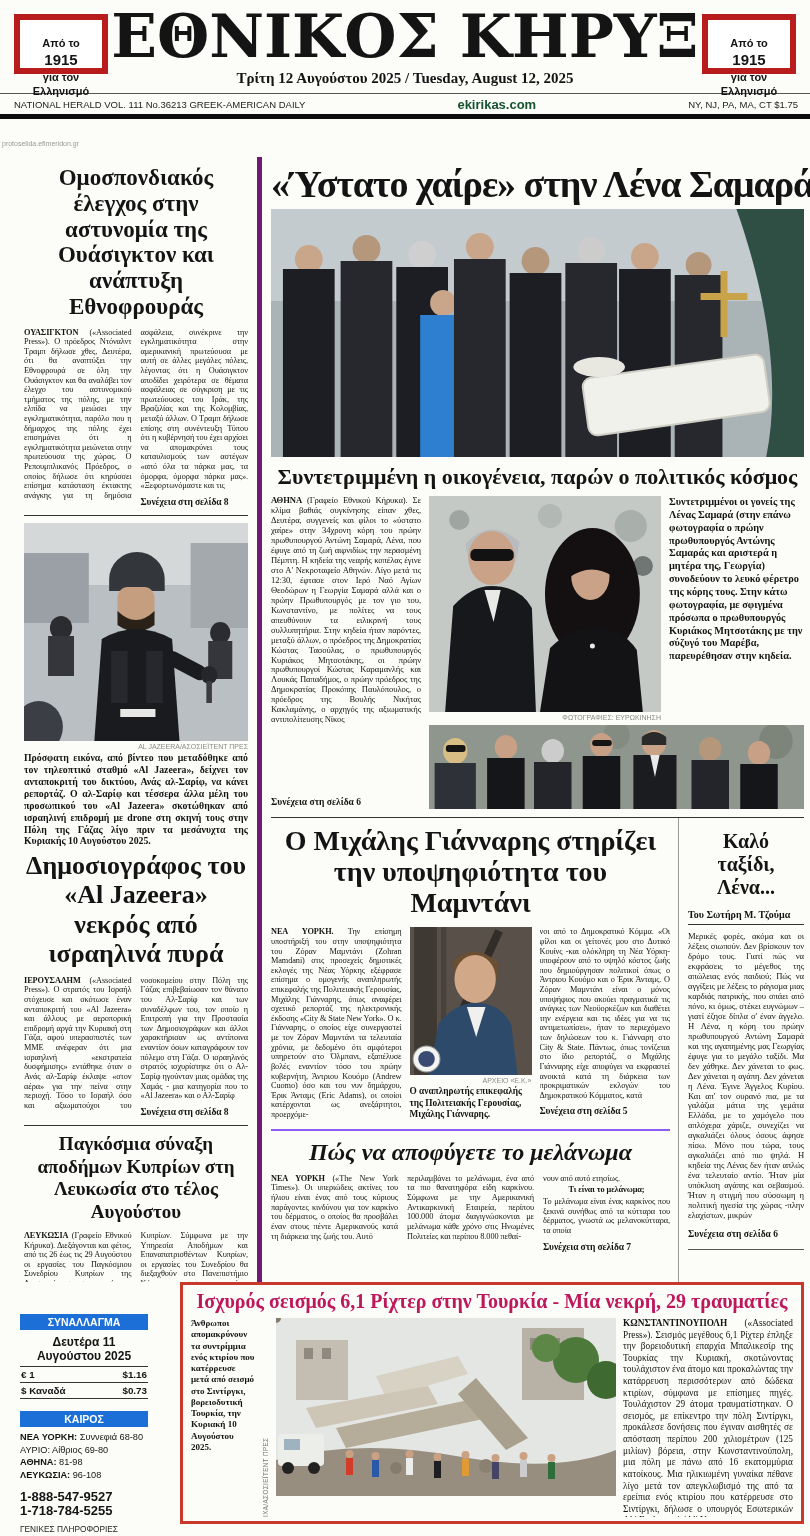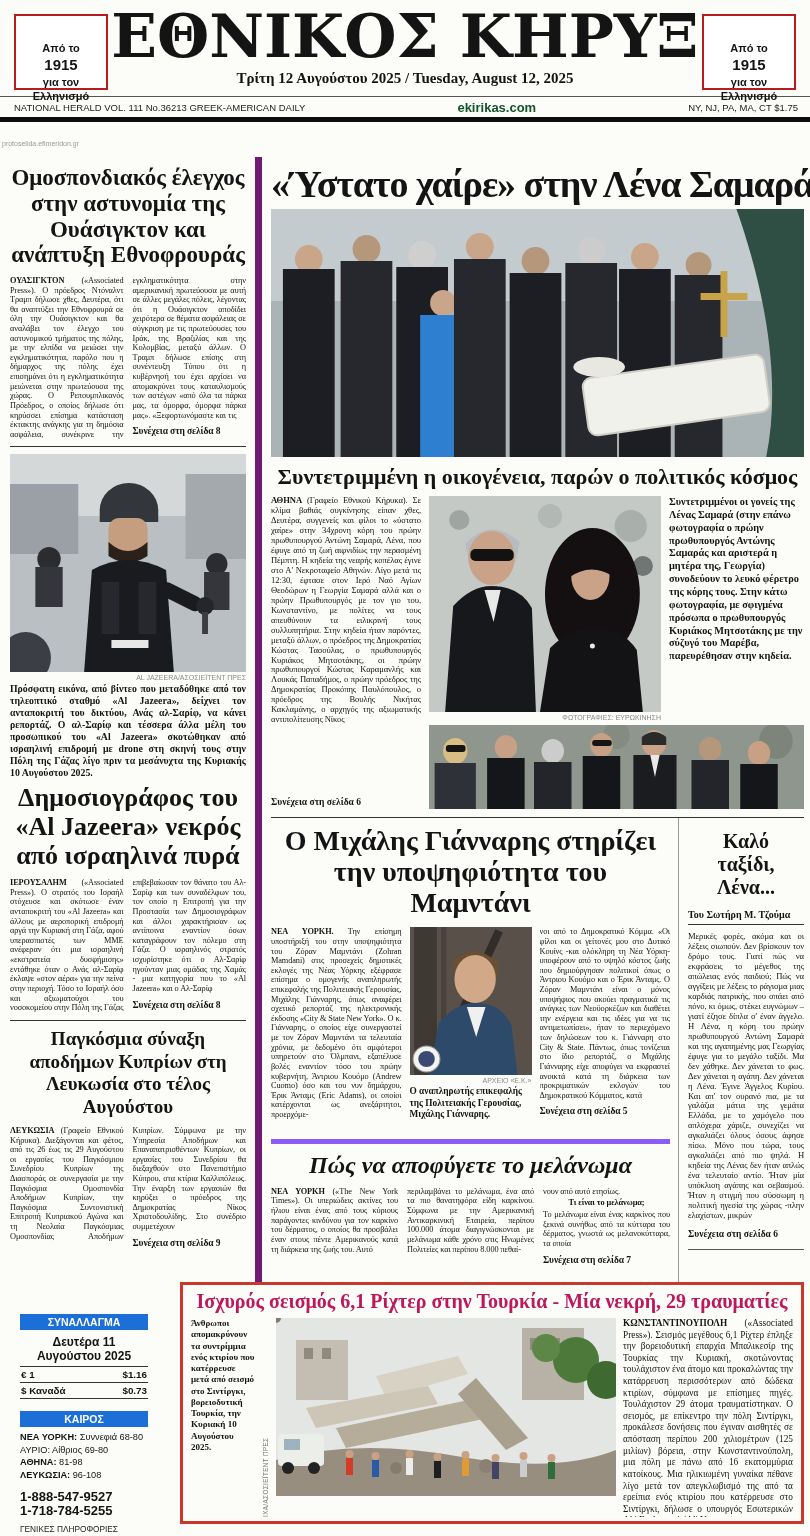--- a/index.html
+++ b/index.html
@@ -1,37 +1,37 @@
 <!DOCTYPE html>
 <html><head>
 <meta charset="utf-8">
 <style>
   html,body{margin:0;padding:0;background:#888;}
   .page{position:relative;width:810px;height:1536px;margin:0 auto;background:#fcfcf9;color:#141414;
         font-family:"Liberation Serif",serif;overflow:hidden;}
   
   .masthead{position:relative;height:157px;padding-top:6px;box-sizing:border-box;}
   .mast-top{display:flex;justify-content:space-between;align-items:flex-start;padding:0 14px;}
-  .badge{width:94px;height:76px;border:2px solid #b91c1c;background:#fff;text-align:center;
+  .badge{width:94px;height:60px;border:6px solid #b91c1c;background:#fff;text-align:center;
          font-family:"Liberation Sans",sans-serif;font-weight:bold;font-size:11px;line-height:1.3;
-         padding-top:25px;box-sizing:border-box;margin-top:8px;}
+         padding-top:16px;box-sizing:border-box;margin-top:8px;}
   .badge .year{font-size:15px;}
   .mast-center{flex:1;text-align:center;}
   .mast-title{font-family:"DejaVu Serif",serif;font-weight:bold;font-size:60px;line-height:1;
               letter-spacing:0px;white-space:nowrap;}
   .mast-date{font-size:15px;font-weight:bold;margin-top:4px;}
   .mast-thin{border-top:1px solid #555;margin:6px 0 0 0;}
   .mast-info{display:flex;justify-content:space-between;align-items:center;padding:3px 12px 2px 14px;
              font-family:"Liberation Sans",sans-serif;font-size:9.5px;color:#222;}
   .site{color:#14532d;font-weight:bold;font-size:13px;text-decoration:none;cursor:pointer;}
   .thickbar{height:5px;background:#0d0d0d;}
   .proto{position:absolute;left:2px;top:140px;font-size:7px;color:#999;font-family:"Liberation Sans",sans-serif;}
   
   .mid{display:flex;height:1125px;overflow:hidden;}
-  .leftcol{width:262px;box-sizing:border-box;border-right:7px solid #701a75;padding:2px 9px 0 10px;overflow:hidden;}
+  .leftcol{width:262px;box-sizing:border-box;border-right:5px solid #701a75;padding:2px 9px 0 24px;overflow:hidden;}
   .maincol{flex:1;padding:0 6px 0 9px;display:flex;flex-direction:column;overflow:hidden;}
   .rule{border-top:1px solid #333;margin:7px 0;}
   .bt{font-size:8.3px;line-height:1.16;text-align:justify;letter-spacing:-0.1px;}
   .cols2{column-count:2;column-gap:9px;}
   .dl{font-weight:bold;}
   .cont{font-weight:bold;font-size:9.5px;margin-top:6px;text-align:left;}
   .credit{font-family:"Liberation Sans",sans-serif;font-size:7px;color:#8a8a8a;text-align:right;margin:2px 0 2px 0;}
   .capb{font-weight:bold;font-size:9.8px;line-height:1.22;text-align:justify;}
   
   .h-wash{font-size:23px;font-weight:bold;text-align:center;line-height:1.12;margin:6px 0 8px;}
@@ -49,21 +49,21 @@
   .p2col{width:232px;}
   .capcol{flex:1;overflow:hidden;}
   .capcol .capb{font-size:10.3px;text-align:left;line-height:1.25;}
   .sec2{display:flex;border-top:1px solid #333;margin-top:8px;flex:1;overflow:hidden;}
   .g-art{flex:1;padding-right:8px;overflow:hidden;}
   .h-g{font-size:28px;font-weight:bold;text-align:center;line-height:1.1;margin:8px 0 9px;}
   .g-row{display:flex;gap:8px;}
   .g-col{flex:1;overflow:hidden;}
   .g-photocol{width:122px;}
   .g-cap{font-weight:bold;font-size:9.3px;line-height:1.2;text-align:left;}
-  .mel{border-top:5px solid #8b5cf6;margin-top:19px;padding-top:2px;}
+  .mel{border-top:2px solid #8b5cf6;margin-top:9px;padding-top:2px;}
   .h-mel{font-size:24px;font-weight:bold;font-style:italic;text-align:center;margin:6px 0 8px;}
   .mel-row{display:flex;gap:9px;}
   .mel-row .bt{flex:1;}
   .mel-sub{display:block;font-weight:bold;text-align:center;margin:2px 0;}
   .sidebar{width:126px;box-sizing:border-box;border-left:1px solid #9a9a9a;padding-left:9px;overflow:hidden;}
   .h-side{font-size:20px;font-weight:bold;text-align:center;line-height:1.15;margin:12px 4px 10px;}
   .byline{font-weight:bold;font-size:10px;border-bottom:1px solid #333;padding-bottom:4px;margin-bottom:7px;}
   .side-cont{font-weight:bold;font-size:9.5px;margin-top:8px;border-bottom:1px solid #555;padding-bottom:10px;}
   
   .bottom{display:flex;height:254px;overflow:hidden;}

